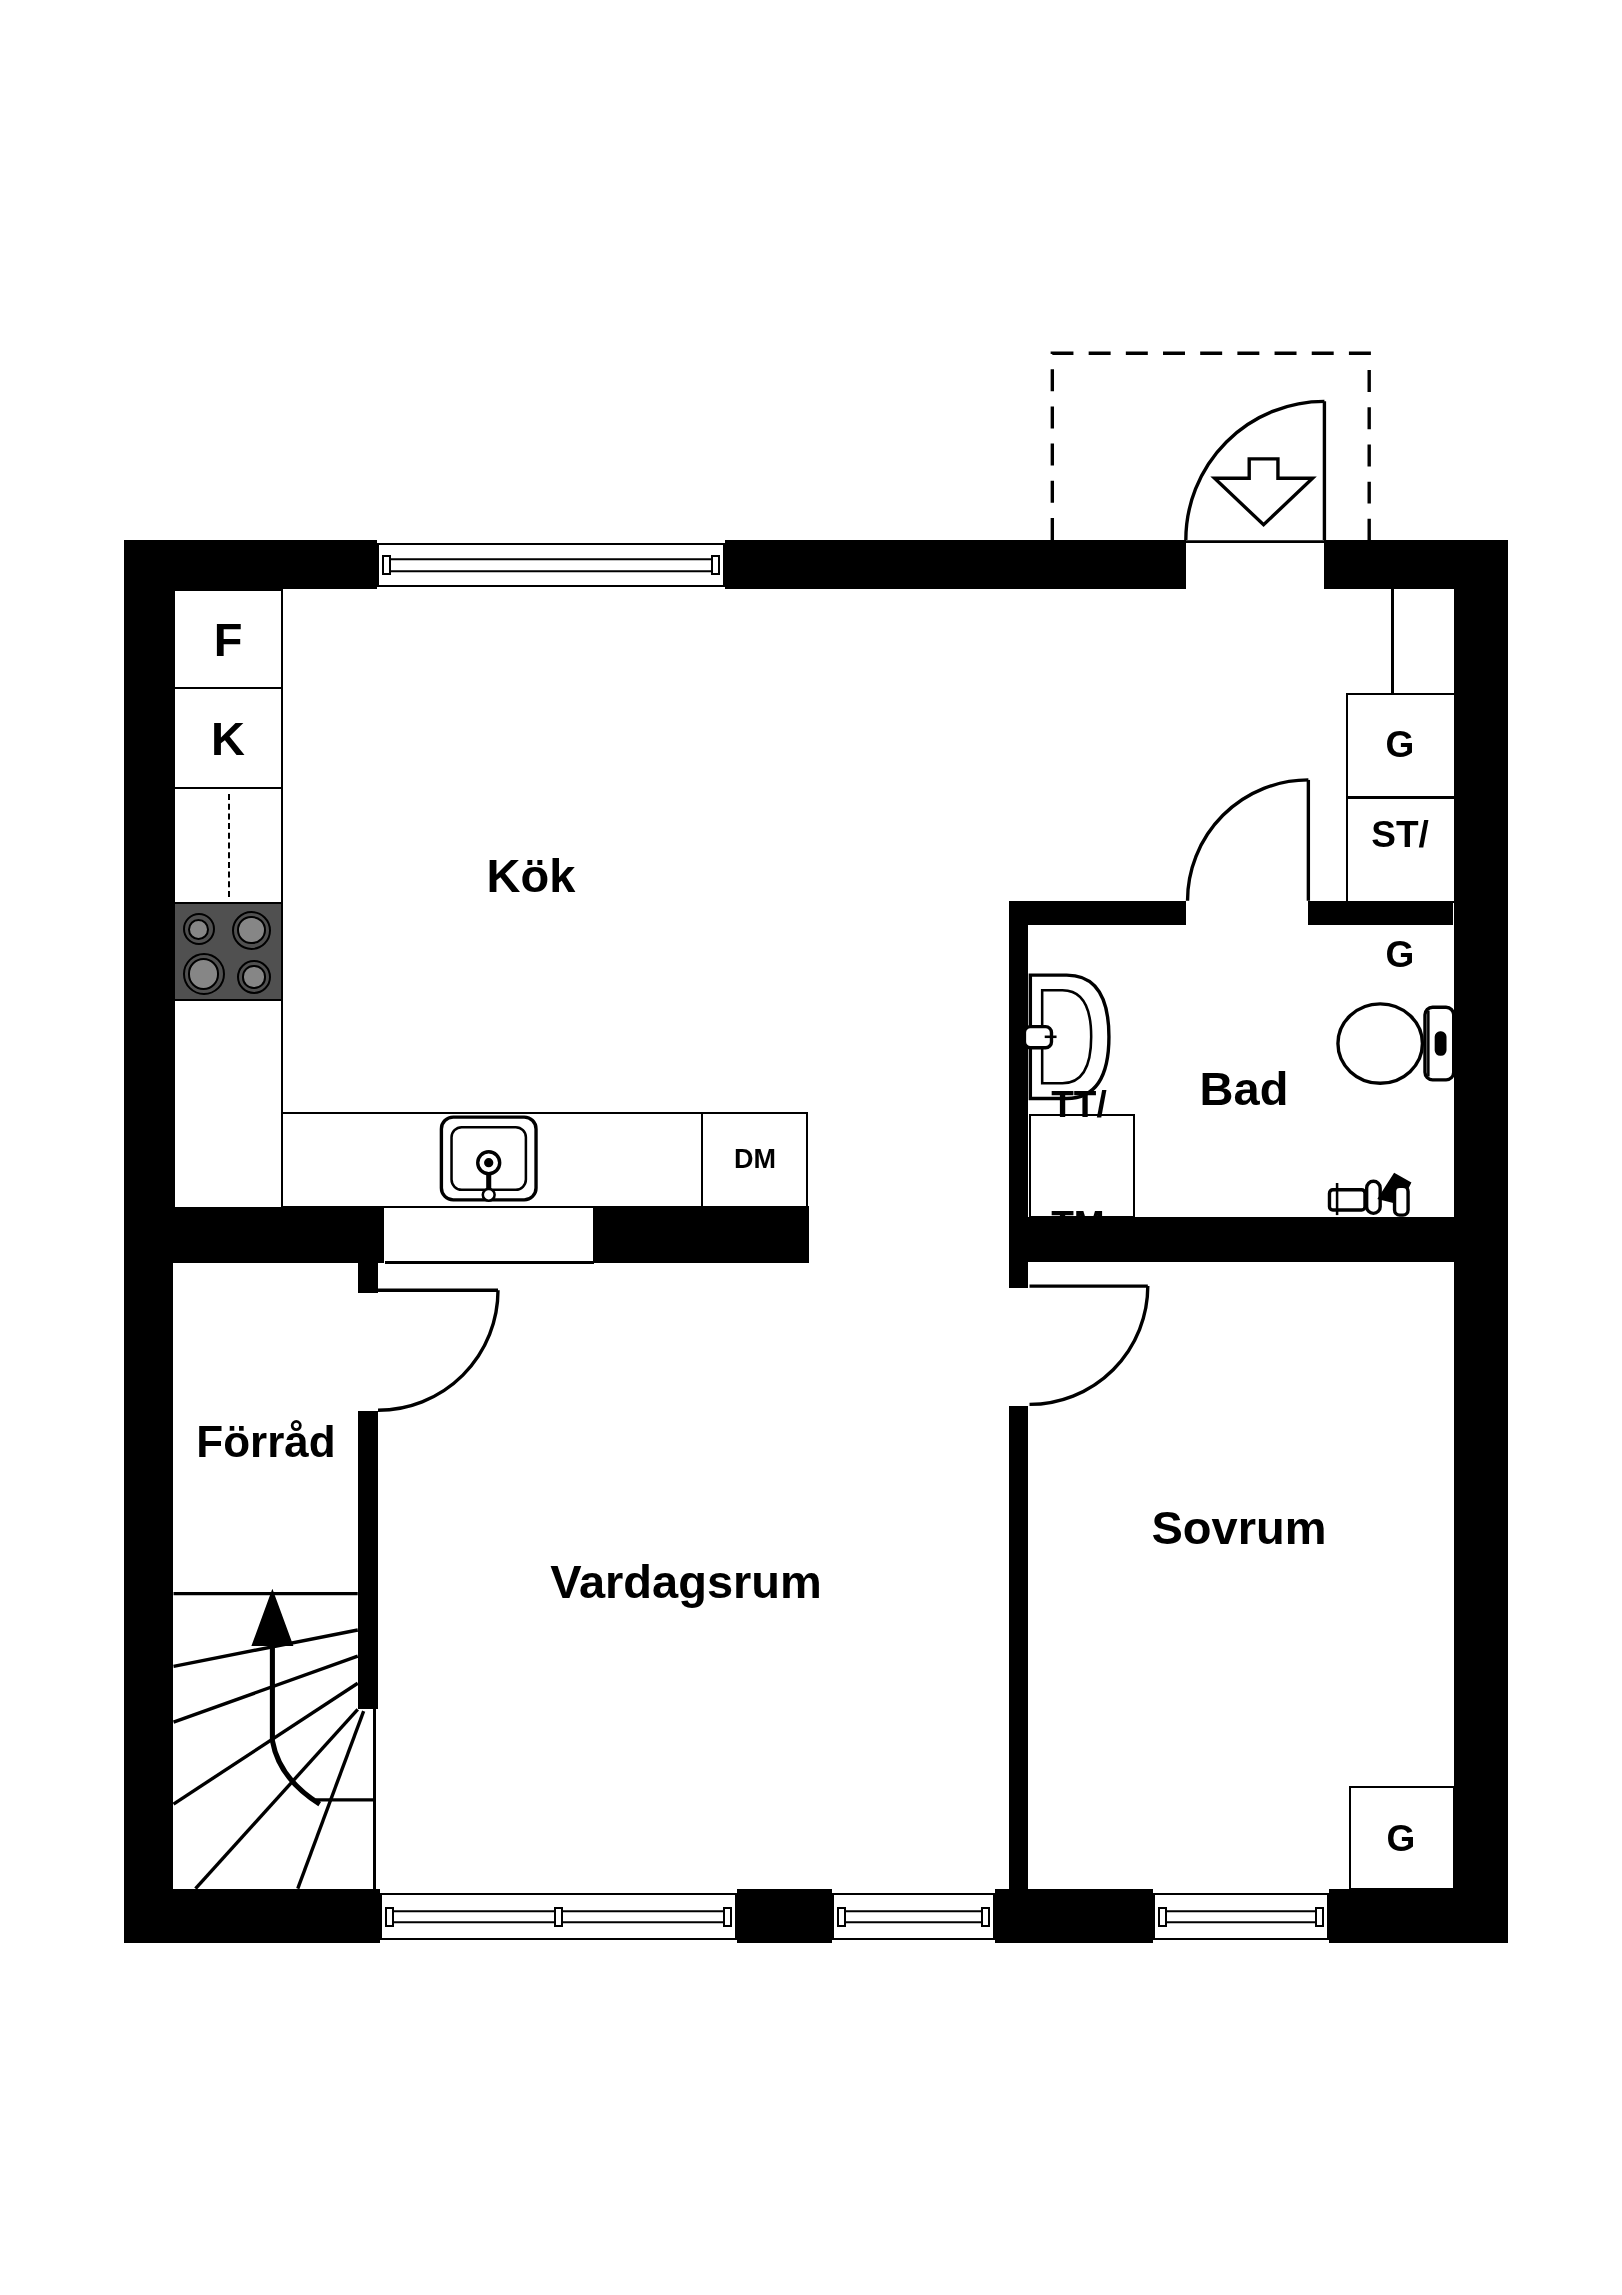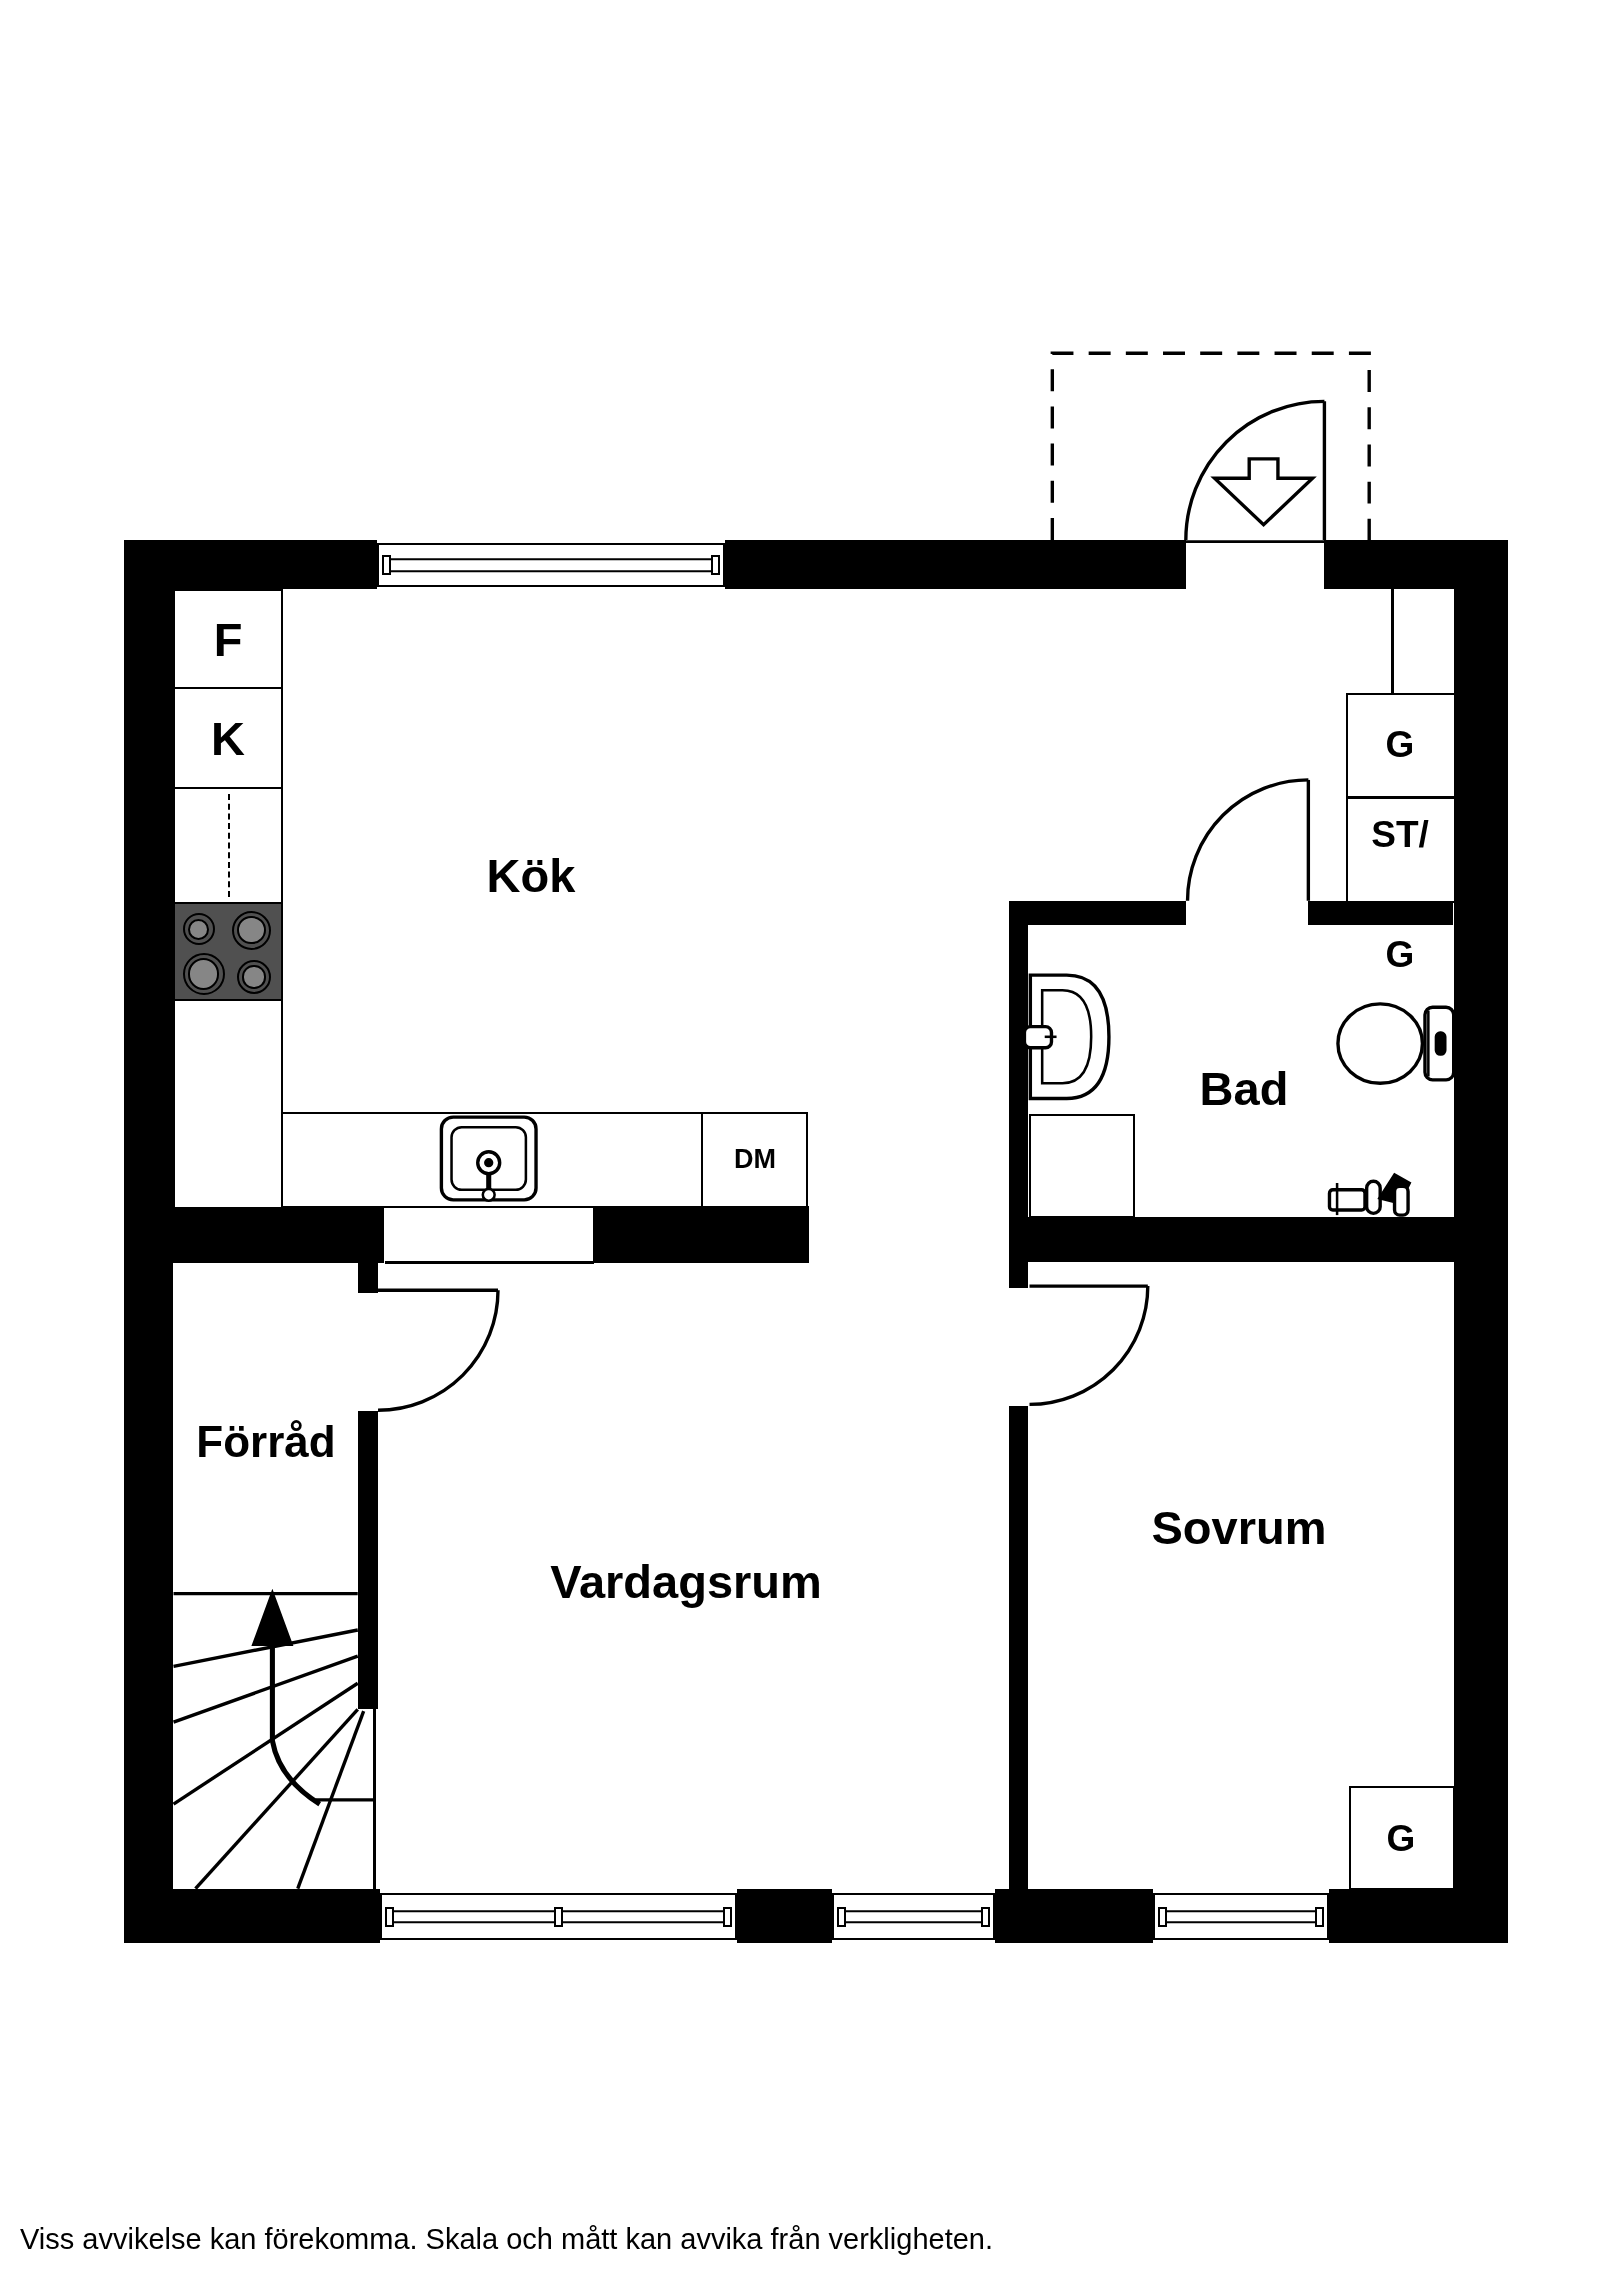--- a/index.html
+++ b/index.html
@@ -213,17 +213,20 @@
 
   <div class="lbl fk-lbl" style="left:228px;top:640px;">F</div>
   <div class="lbl fk-lbl" style="left:228px;top:739px;">K</div>
   <div class="lbl fixture-lbl" style="left:755px;top:1160px;font-size:27px;">DM</div>
 
   <div class="lbl fixture-lbl" style="left:1400px;top:745px;">G</div>
   <div class="lbl fixture-lbl" style="left:1400px;top:895px;">
     <span style="display:block;">ST/</span>
     <span style="display:block;">G</span>
   </div>
+  <div class="lbl fixture-lbl" style="left:1079px;top:1165px;text-align:left;">
+    <span style="display:block;">TT/</span>
+    <span style="display:block;">TM</span>
+  </div>
   <div class="lbl fixture-lbl" style="left:1401px;top:1839px;">G</div>
 
-  <div class="disclaimer">Viss avvikelse kan förekomma. Skala och mått kan avvika från verkligheten.</div>
 </div>
 
 
 </body></html>

